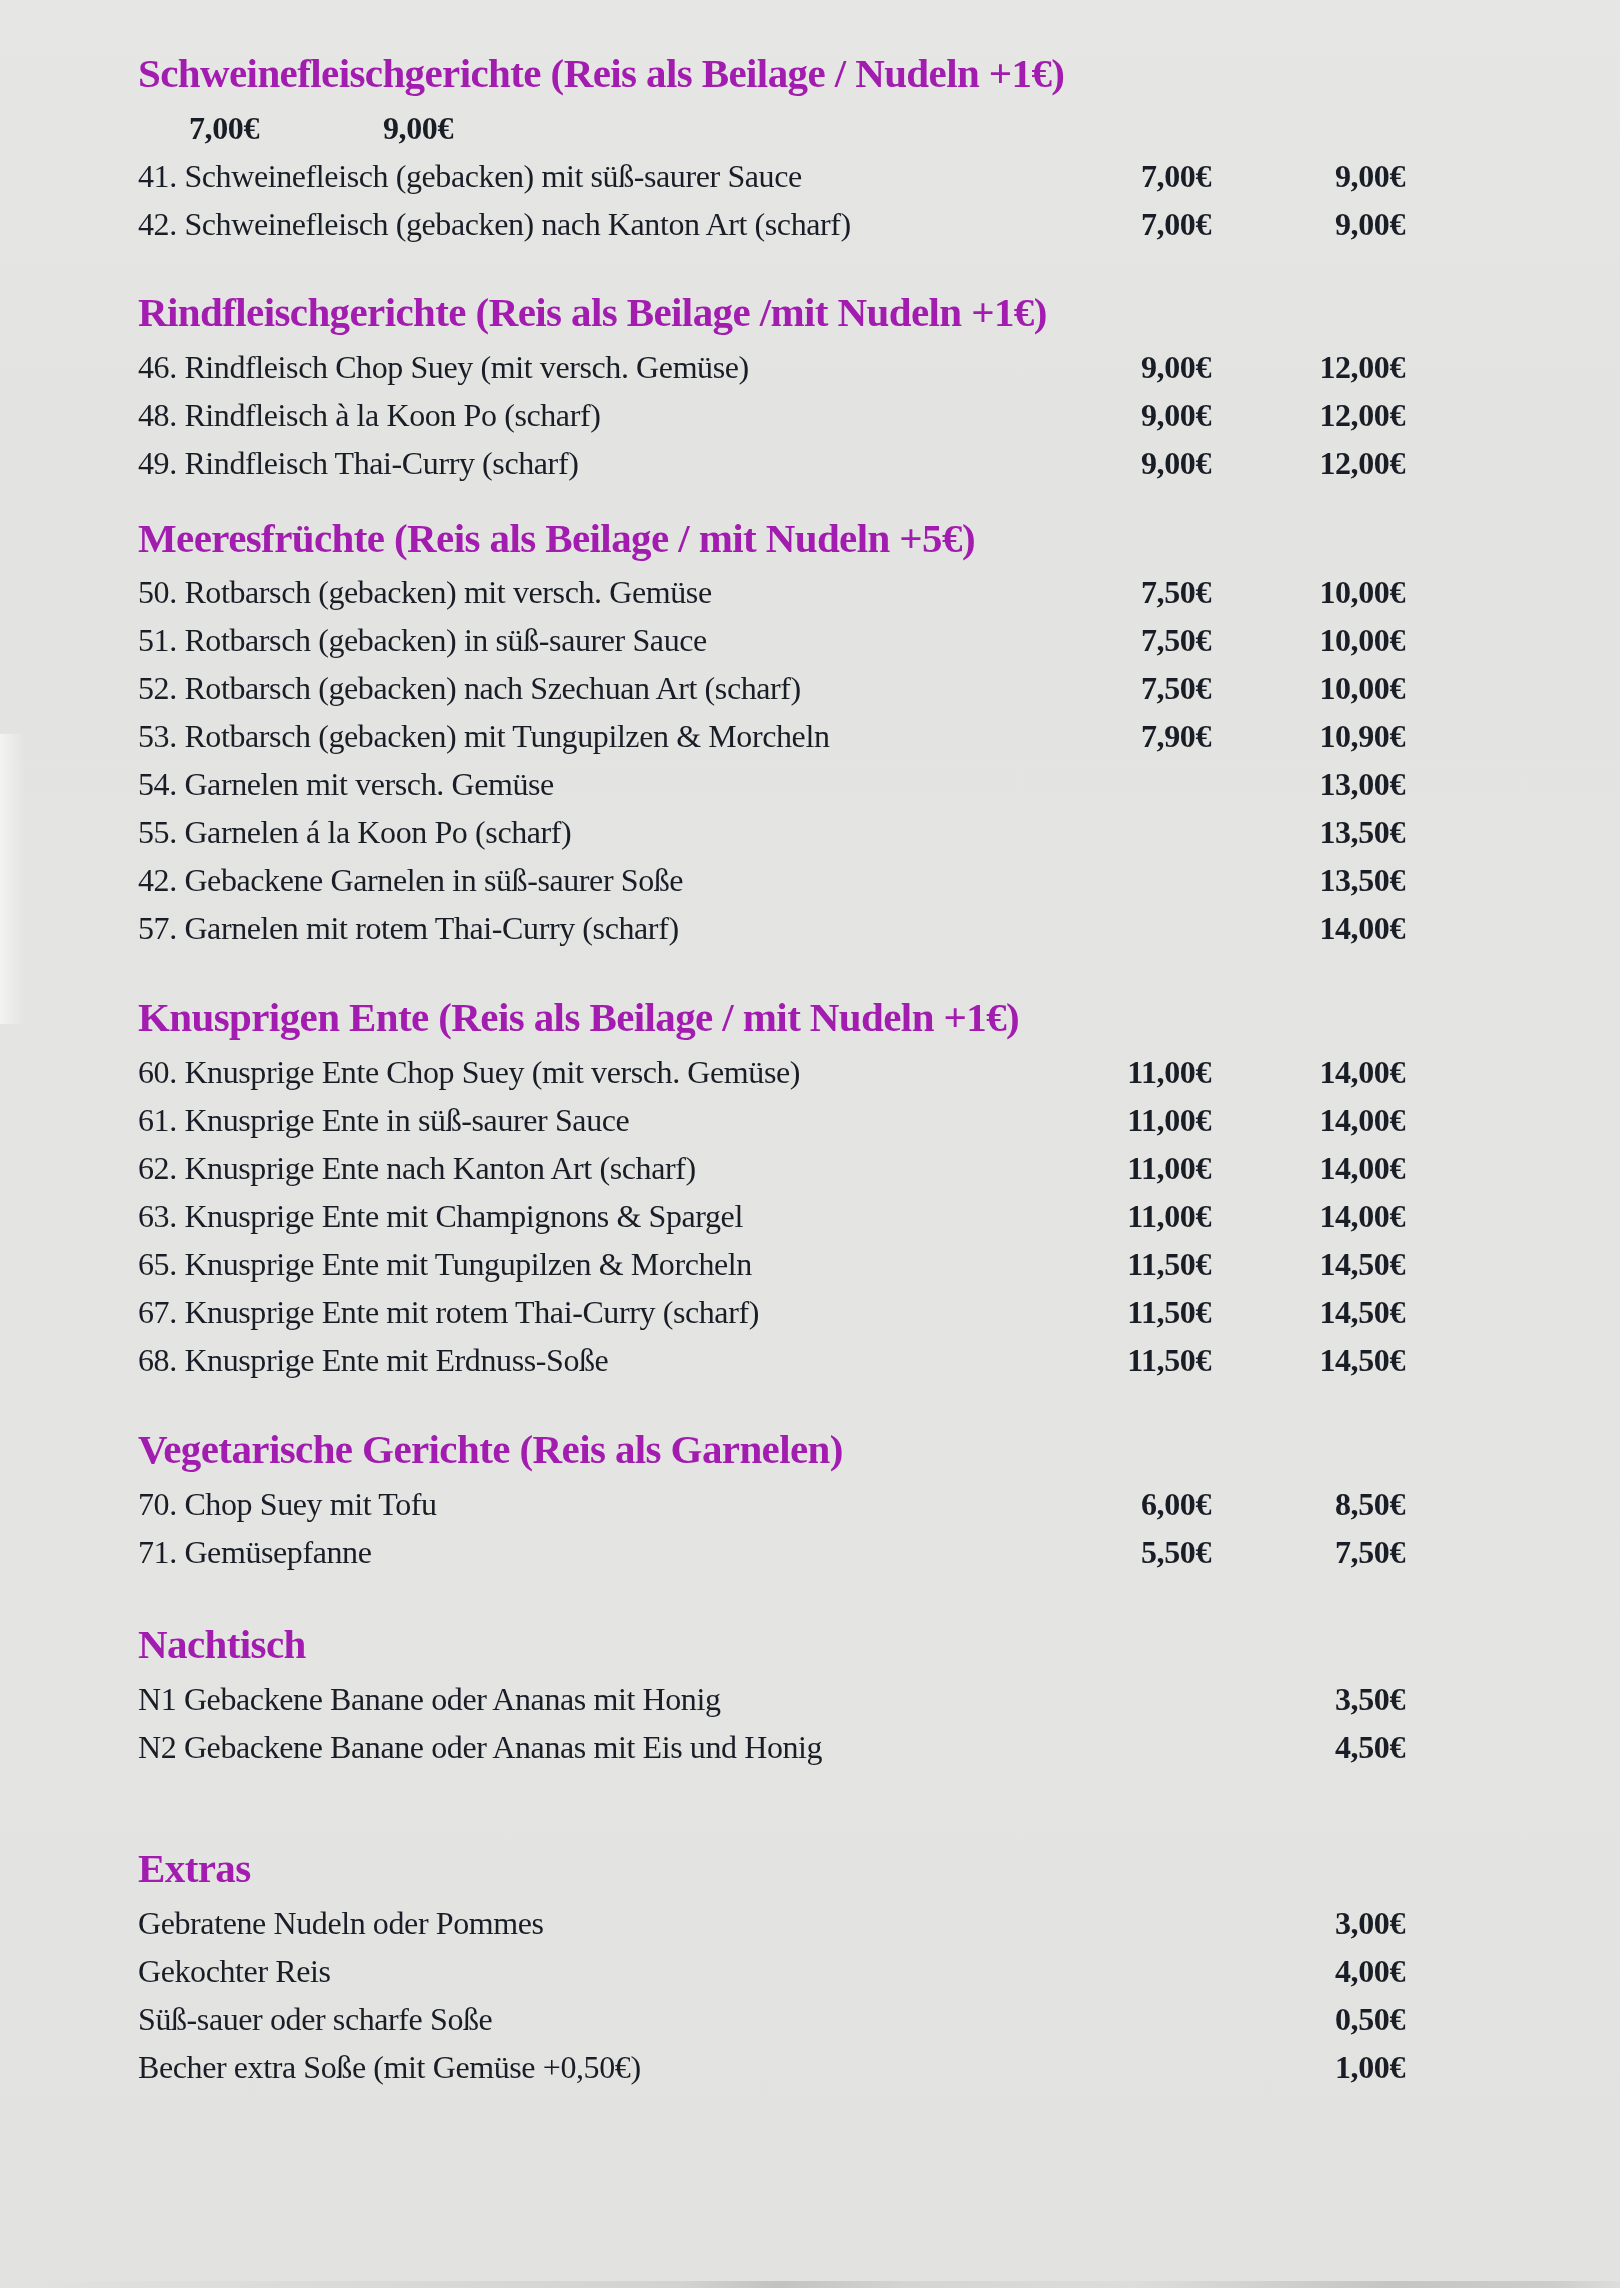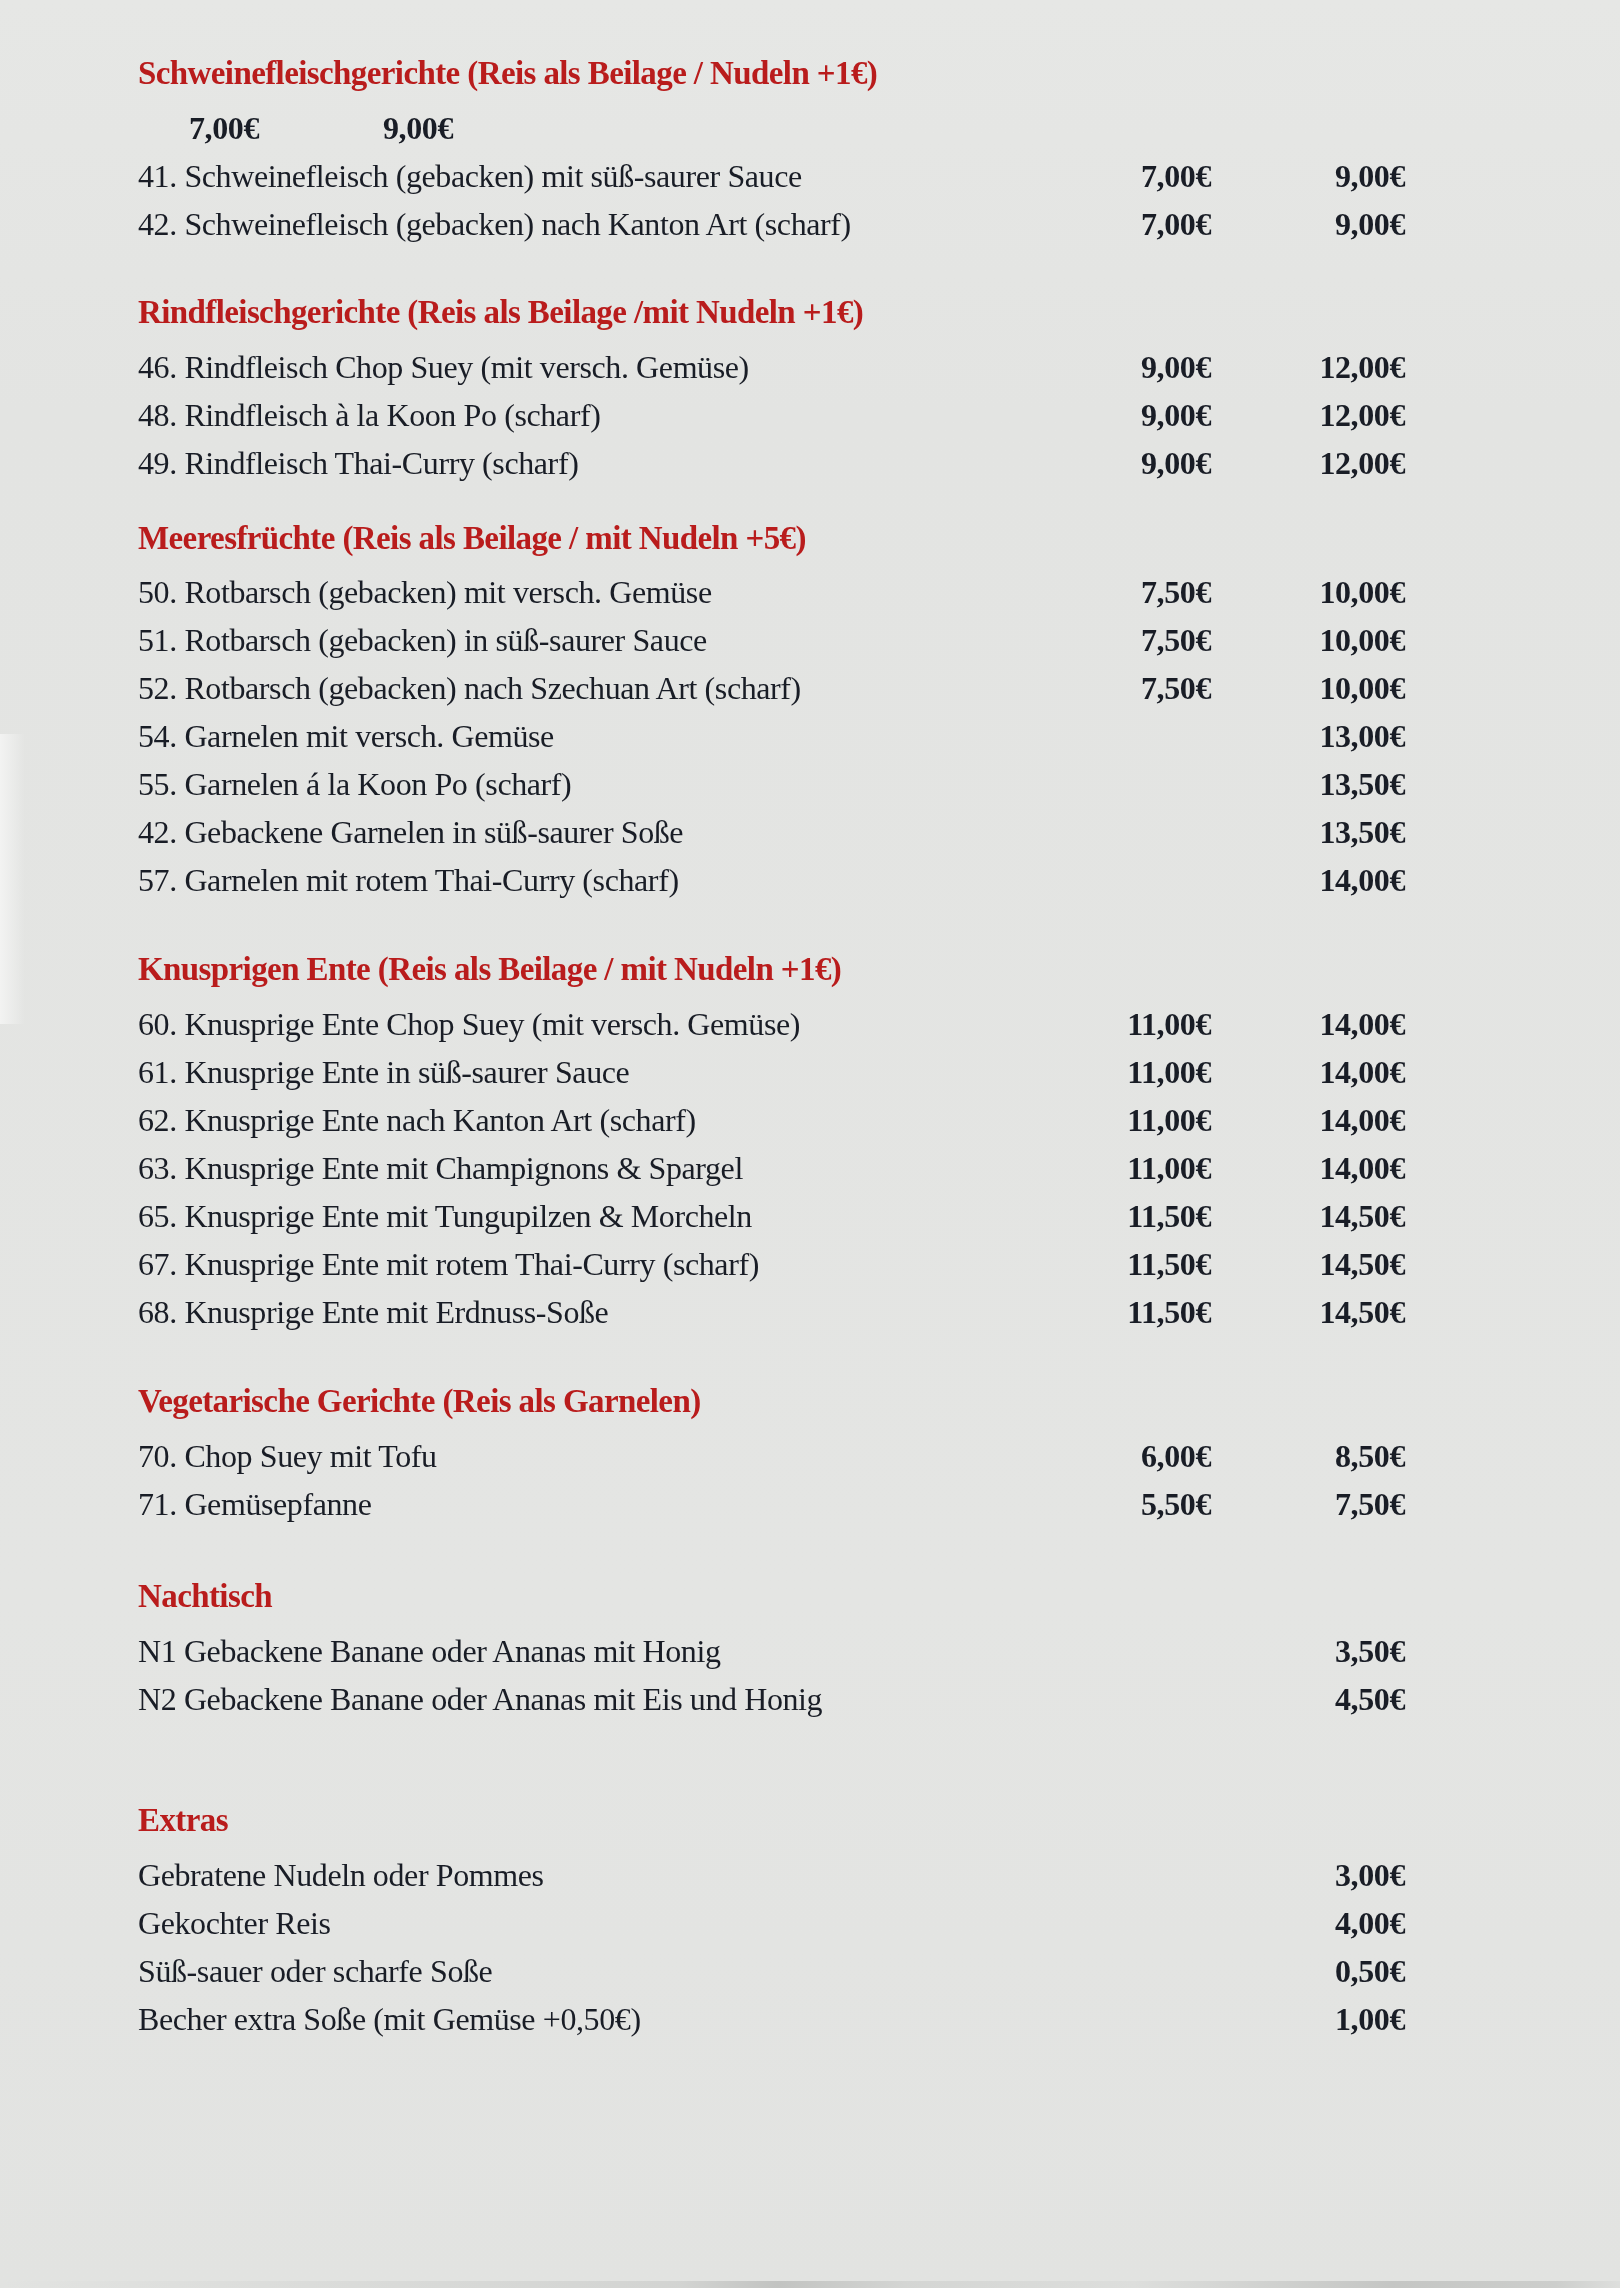--- a/index.html
+++ b/index.html
@@ -29,25 +29,25 @@
     margin: 0;
   }
   .menu-section.s2 { margin-top: 41px; }
   .menu-section.s3 { margin-top: 28px; }
   .menu-section.s4 { margin-top: 42px; }
   .menu-section.s5 { margin-top: 42px; }
   .menu-section.s6 { margin-top: 45px; }
   .menu-section.s7 { margin-top: 74px; }
   .section-title {
     margin: 0 0 6.8px 0;
-    font-size: 33px;
+    font-size: 41px;
     font-weight: 700;
     line-height: 47px;
     letter-spacing: -0.6px;
-    color: #b91c1c;
+    color: #a21caf;
     white-space: nowrap;
   }
   .menu-item {
     display: flex;
     align-items: baseline;
     line-height: 48px;
     font-size: 32px;
     letter-spacing: -0.4px;
     white-space: nowrap;
   }
@@ -154,20 +154,25 @@
     <span class="item-price price1">7,50€</span>
     <span class="item-price price2">10,00€</span>
   </div>
 
   <div class="menu-item">
     <span class="item-label">52. Rotbarsch (gebacken) nach Szechuan Art (scharf)</span>
     <span class="item-price price1">7,50€</span>
     <span class="item-price price2">10,00€</span>
   </div>
 
+  <div class="menu-item">
+    <span class="item-label">53. Rotbarsch (gebacken) mit Tungupilzen &amp; Morcheln</span>
+    <span class="item-price price1">7,90€</span>
+    <span class="item-price price2">10,90€</span>
+  </div>
 
   <div class="menu-item">
     <span class="item-label">54. Garnelen mit versch. Gemüse</span>
     <span class="item-price price1"></span>
     <span class="item-price price2">13,00€</span>
   </div>
 
   <div class="menu-item">
     <span class="item-label">55. Garnelen á la Koon Po (scharf)</span>
     <span class="item-price price1"></span>

